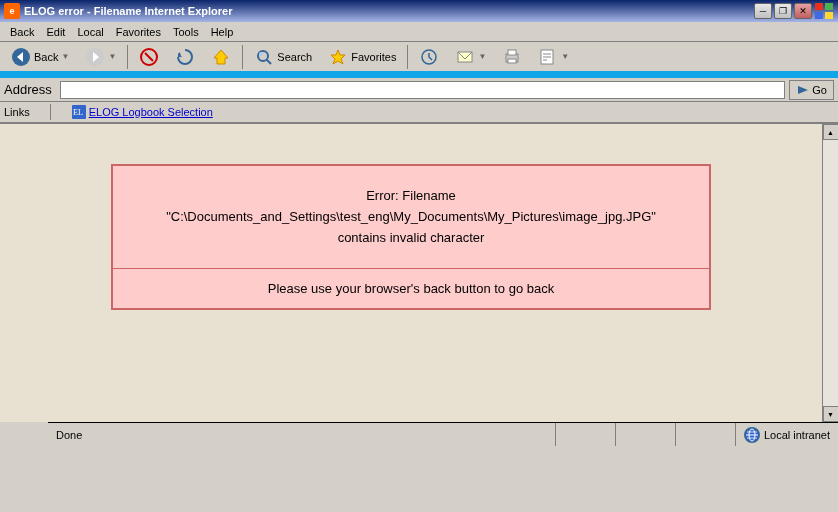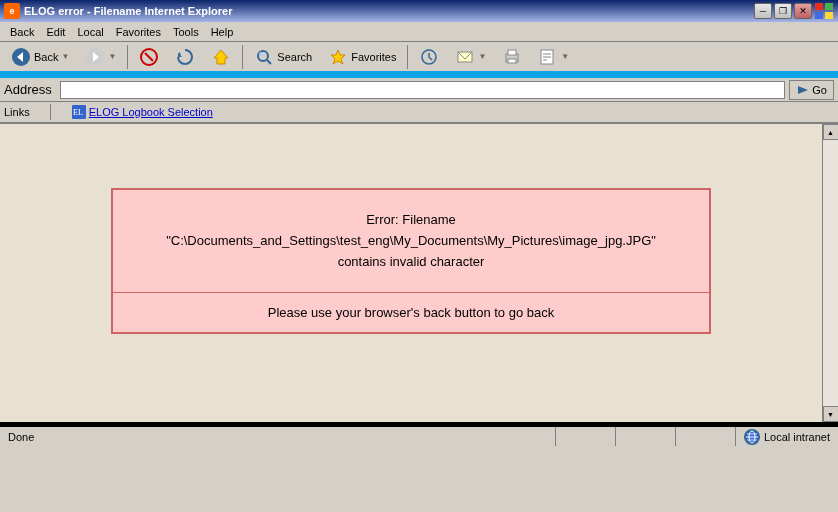--- a/index.html
+++ b/index.html
@@ -208,21 +208,20 @@
       display: flex;
       align-items: flex-start;
       justify-content: center;
       padding-top: 40px;
     }
 
     .error-box {
       background: #ffcccc;
       border: 2px solid #cc6666;
       width: 600px;
-      margin-top: 24px;
     }
     .error-main {
       padding: 20px 30px;
       text-align: center;
       border-bottom: 1px solid #cc6666;
       font-size: 13px;
       color: #000;
       line-height: 1.6;
     }
     .error-action {
@@ -231,22 +230,23 @@
       font-size: 13px;
       color: #000;
     }
 
     
     .status-bar {
       background: #d4d0c8;
       height: 24px;
       display: flex;
       align-items: center;
-      border-top: 5px solid #000000;
-      font-size: 11px;
+      border-top: 1px solid #000000;
+      font-size: 11px;
+      margin-left: 48px;
     }
     .status-main {
       flex: 1;
       padding: 0 8px;
       border-right: 1px solid #808080;
       height: 100%;
       display: flex;
       align-items: center;
     }
     .status-segment {

